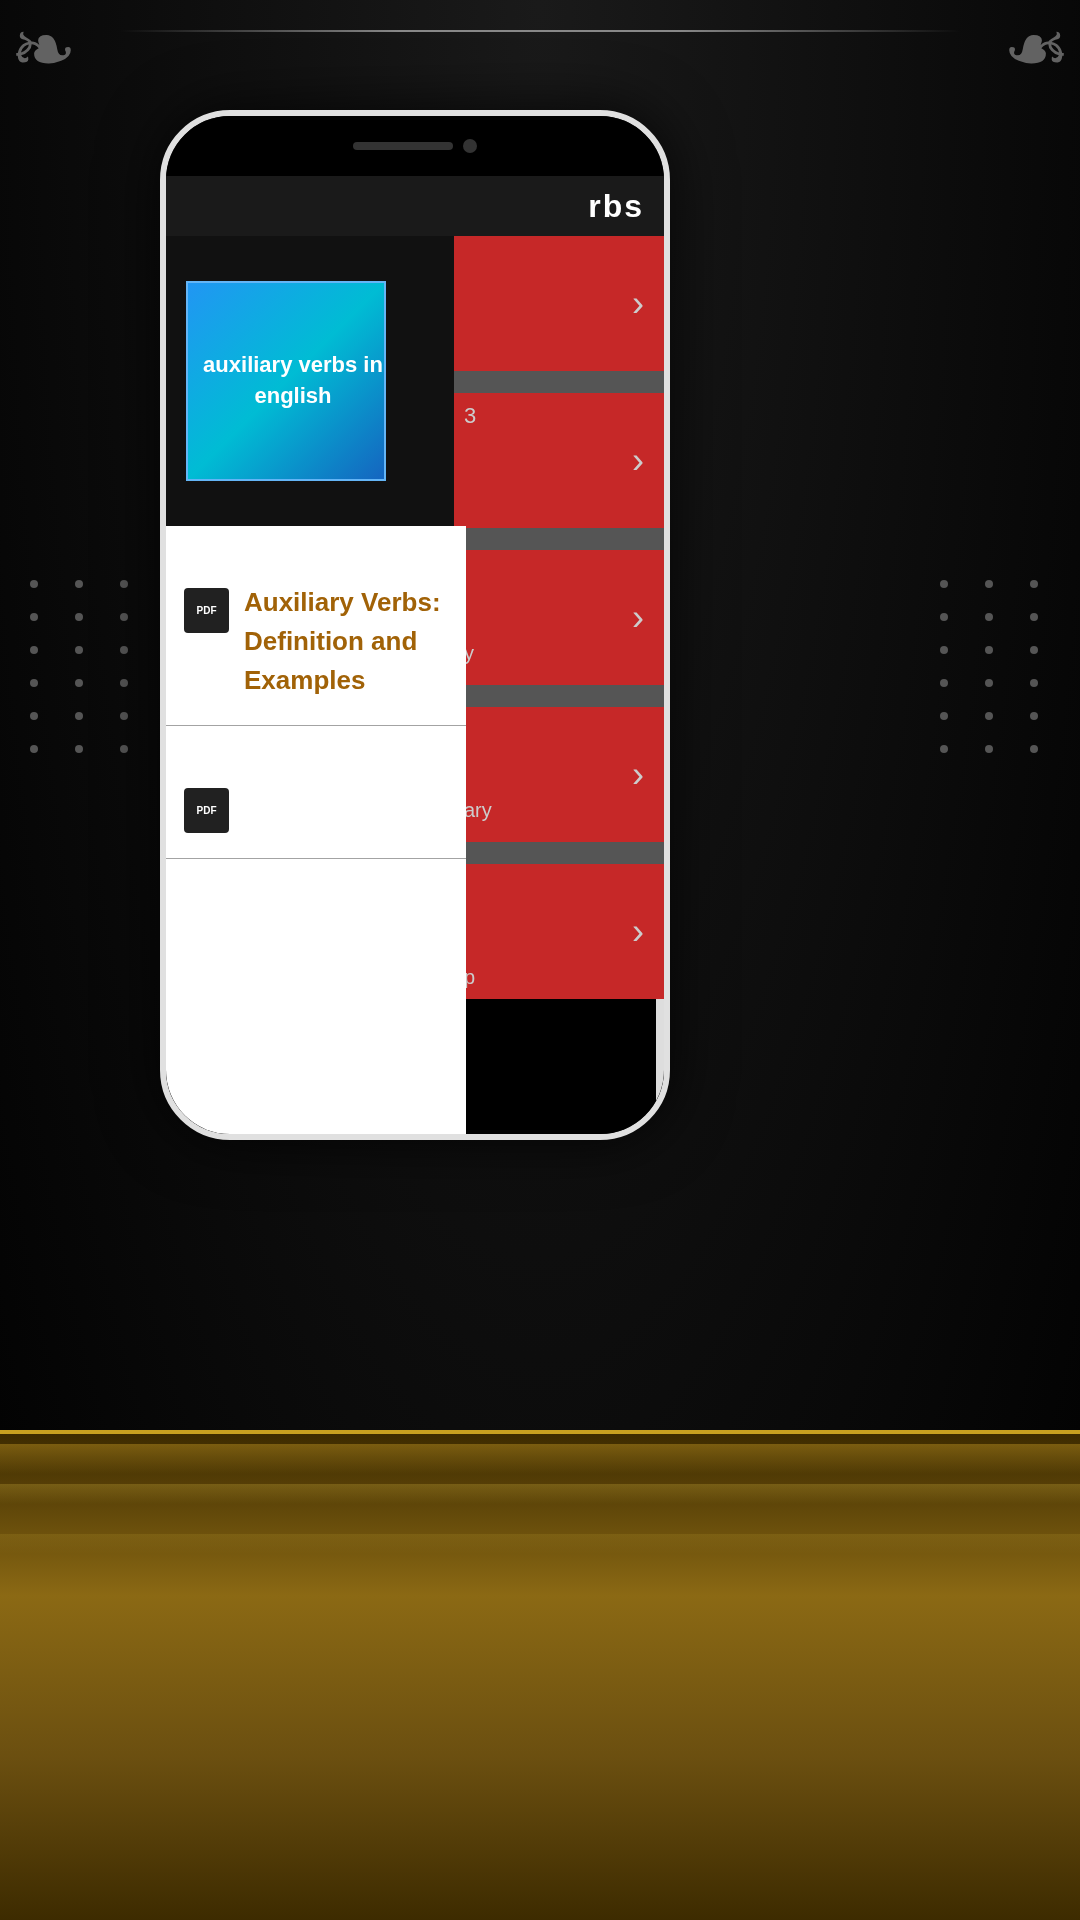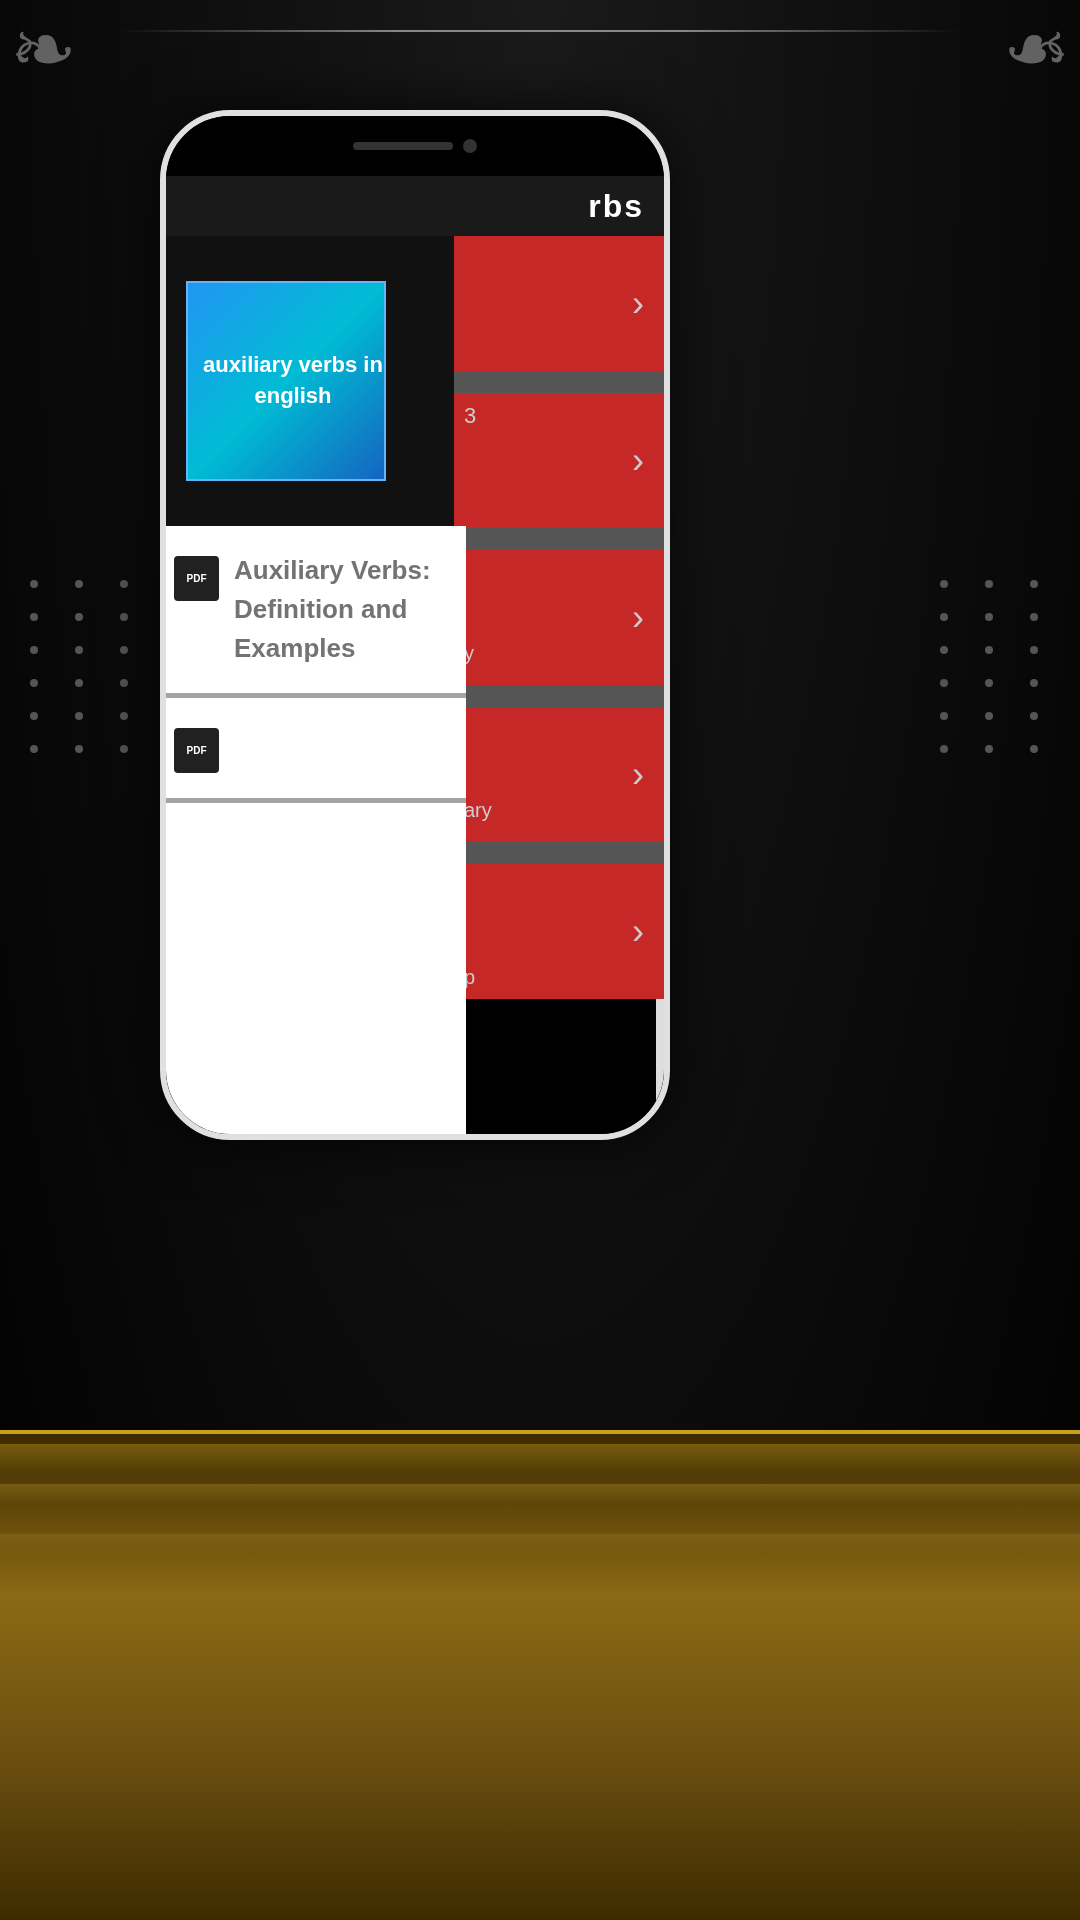--- a/index.html
+++ b/index.html
@@ -180,22 +180,23 @@
       width: 300px;
       bottom: 0;
       background: #fff;
       z-index: 10;
       overflow: hidden;
     }
 
     .menu-item {
       display: flex;
       align-items: flex-start;
-      padding: 25px 8px;
-      border-bottom: 5px solid #a3a3a3;
+      padding: 25px 18px;
+      border-bottom: 1px solid #a3a3a3;
+      margin-top: 32px;
     }
 
     .pdf-icon {
       width: 45px;
       height: 45px;
       background: #212121;
       border-radius: 4px;
       display: flex;
       align-items: center;
       justify-content: center;
@@ -203,21 +204,21 @@
       margin-top: 5px;
       margin-right: 15px;
     }
     .pdf-icon-text {
       color: #fff;
       font-size: 10px;
       font-weight: bold;
     }
 
     .menu-item-text {
-      color: #737373;
+      color: #a16207;
       font-size: 26px;
       line-height: 1.5;
       font-weight: bold;
     }
 
     
     .scrollbar {
       position: absolute;
       right: 0;
       top: 350px;

